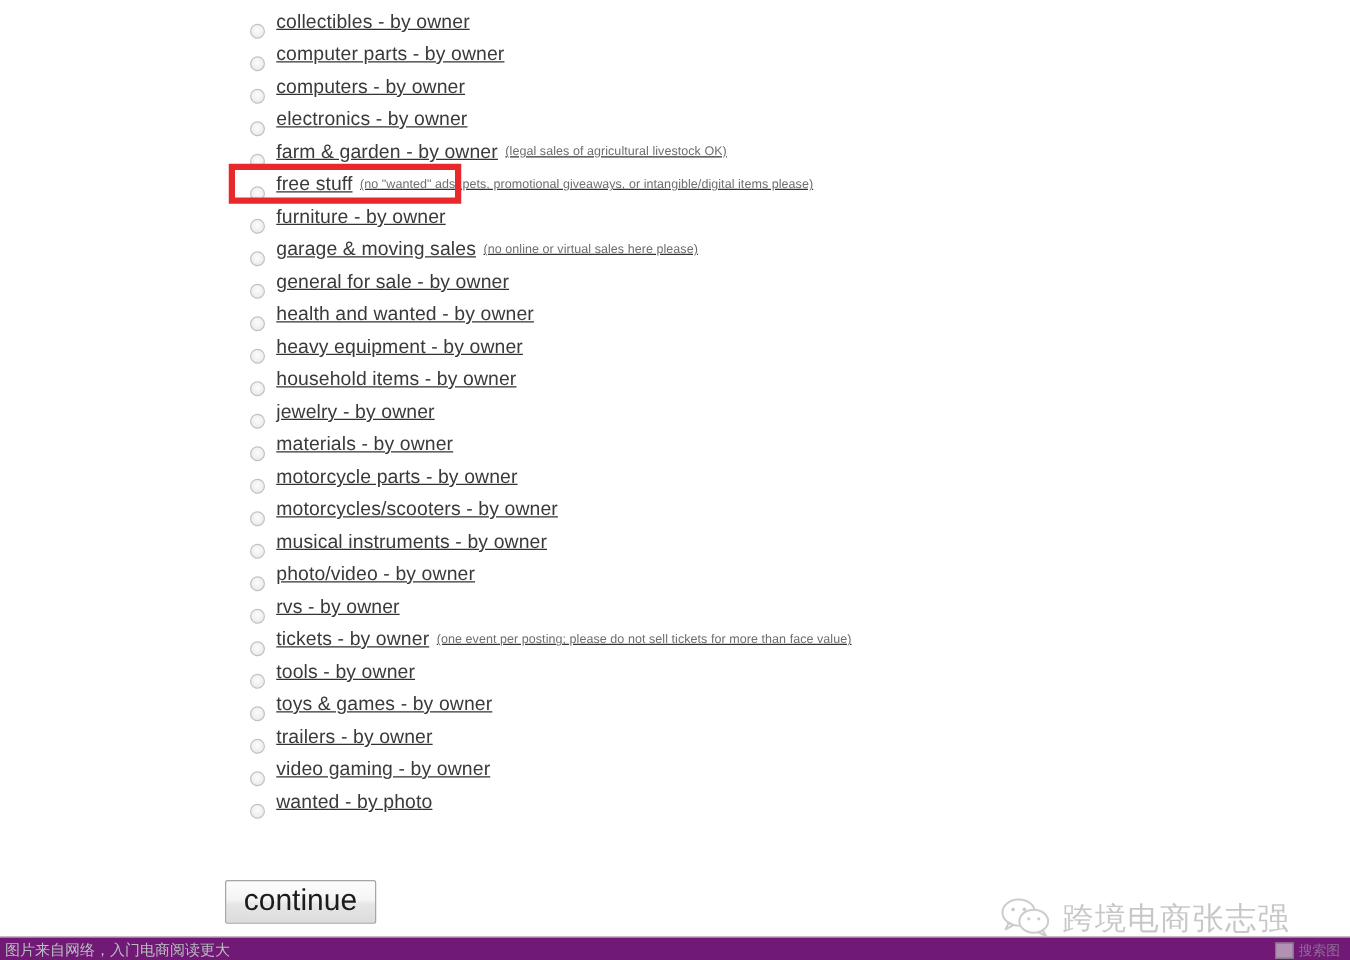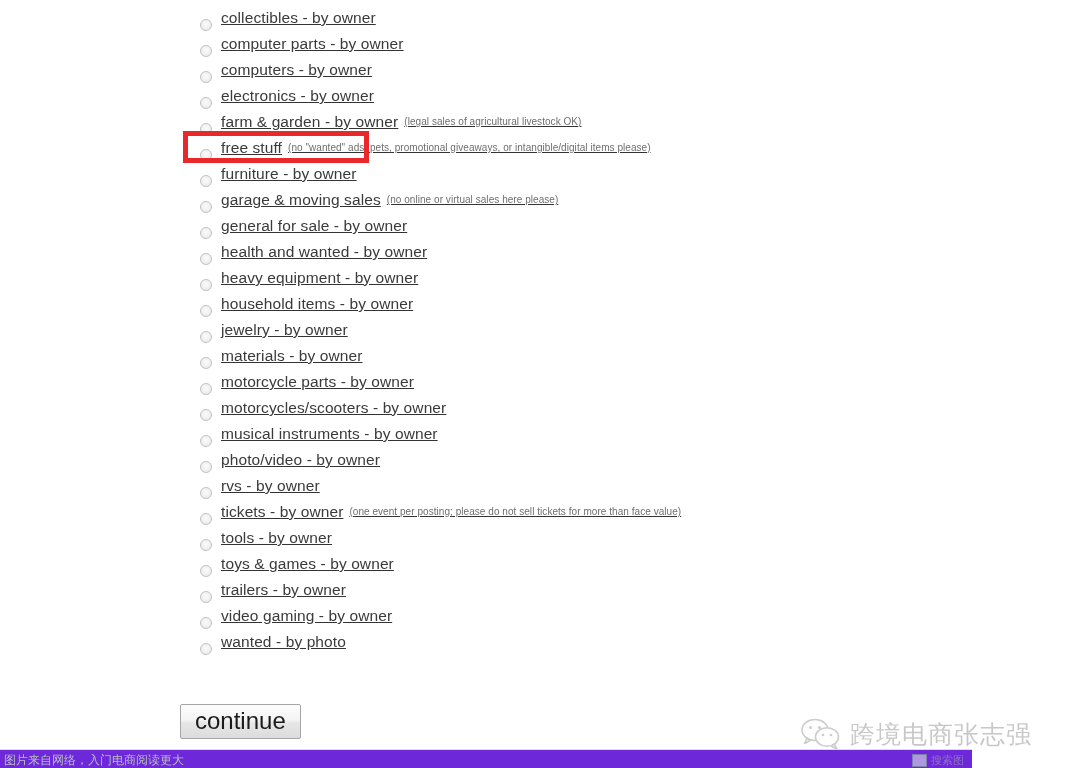--- a/index.html
+++ b/index.html
@@ -121,23 +121,23 @@
     color: #4a4a4a;
     letter-spacing: 1px;
     white-space: nowrap;
   }
 
   
   #bottom-strip {
     position: absolute;
     left: 0;
     top: 749px;
-    width: 972px;
+    width: 1080px;
     height: 19px;
-    background: #6d28d9;
+    background: #701a75;
     border-top: 1px solid #dcdcdc;
     overflow: hidden;
   }
   #bottom-strip-text {
     position: absolute;
     left: 4px;
     top: 2px;
     font-family: "DejaVu Sans", sans-serif;
     font-size: 12px;
     color: #b9bdc2;

